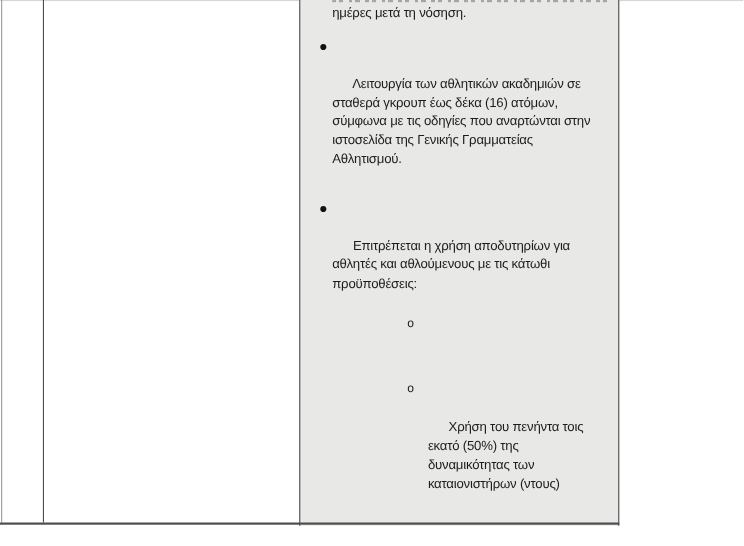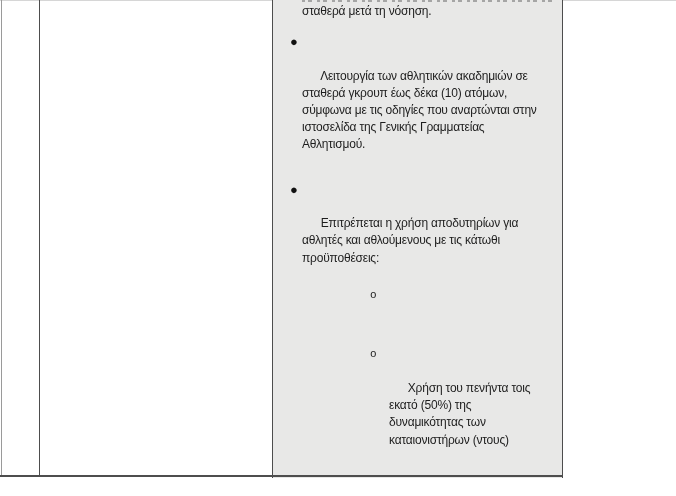--- a/index.html
+++ b/index.html
@@ -84,26 +84,26 @@
 
   <div class="top-edge"></div>
 
   <div class="vline v-left"></div>
   <div class="vline v-col1"></div>
 
   <div class="cell">
 
     <div class="remnant"></div>
 
-    <p class="para intro">σταθερά μετά τη νόσηση.</p>
+    <p class="para intro">ημέρες μετά τη νόσηση.</p>
 
     <div class="para mt-b1">
       <span class="dot">●</span>
       <span class="ptext">Λειτουργία των αθλητικών ακαδημιών σε
-σταθερά γκρουπ έως δέκα (10) ατόμων,
+σταθερά γκρουπ έως δέκα (16) ατόμων,
 σύμφωνα με τις οδηγίες που αναρτώνται στην
 ιστοσελίδα της Γενικής Γραμματείας
 Αθλητισμού.</span>
     </div>
 
     <div class="para mt-b2">
       <span class="dot">●</span>
       <span class="ptext">Επιτρέπεται η χρήση αποδυτηρίων για
 αθλητές και αθλούμενους με τις κάτωθι
 προϋποθέσεις:</span>

